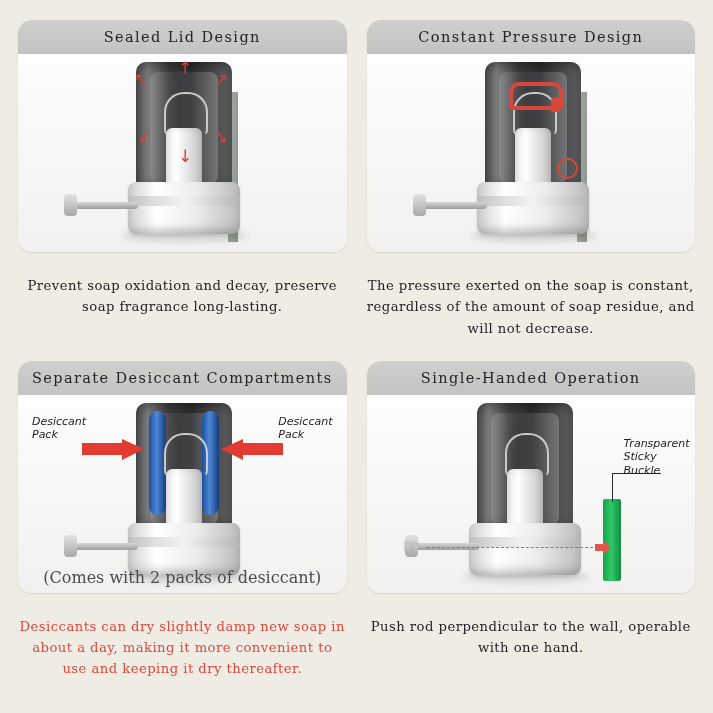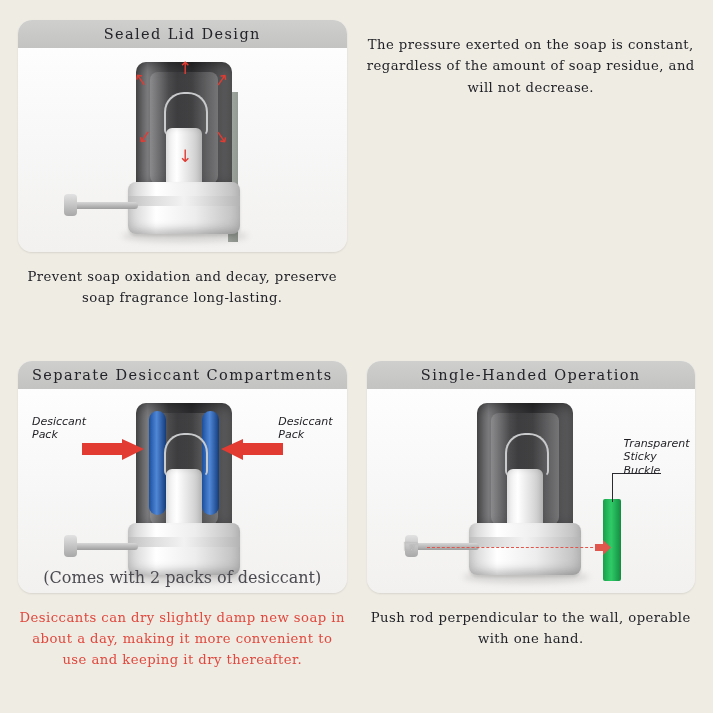--- a/index.html
+++ b/index.html
@@ -35,21 +35,21 @@
     width: 100%;
     height: 232px;
     border-radius: 14px;
     overflow: hidden;
     background: linear-gradient(180deg, #ffffff 0%, #f7f7f7 55%, #f2f1ef 100%);
     box-shadow: 0 1px 2px rgba(0,0,0,0.10);
   }
   .panel-header {
     position: absolute;
     top: 0; left: 0; right: 0;
-    height: 28px;
+    height: 34px;
     background: linear-gradient(180deg, #cfcfcd 0%, #c3c3c1 100%);
     display: flex;
     align-items: center;
     justify-content: center;
   }
   .panel-title {
     font-size: 14.5px;
     letter-spacing: 1.4px;
     color: #23232a;
     white-space: nowrap;
@@ -243,21 +243,21 @@
   .hand {
     position: absolute;
     font-size: 19px;
     color: #dcdcdc;
     font-family: "DejaVu Sans", sans-serif;
     text-shadow: 0 0 1px #6e6e6e;
   }
 
   
   .caption {
-    margin-top: 14px;
+    margin-top: 23px;
     width: 100%;
     text-align: center;
     font-size: 13.2px;
     line-height: 1.62;
     letter-spacing: 0.45px;
     color: #1f1f25;
   }
   .caption.red {
     color: #e0483d;
   }
@@ -291,20 +291,42 @@
           <div class="arrow" style="left:2px; top:66px; transform:rotate(-145deg);">↑</div>
           <div class="arrow" style="left:78px; top:66px; transform:rotate(145deg);">↑</div>
           <div class="arrow" style="left:42px; top:86px;">↓</div>
         </div>
       </div>
     </div>
     <div class="caption">Prevent soap oxidation and decay, preserve soap fragrance long-lasting.</div>
   </div>
 
   <div class="cell">
+    <div class="panel">
+      <div class="panel-header">
+        <div class="panel-title">Constant Pressure Design</div>
+      </div>
+      <div class="stage">
+        <div class="device" style="left:118px; top:8px;">
+          <div class="dev-wall"></div>
+          <div class="dev-body"></div>
+          <div class="dev-glass"></div>
+          <div class="dev-hook"></div>
+          <div class="lever" style="left:24px; top:20px;"></div>
+          <div class="lever-stub" style="left:66px; top:36px;"></div>
+          <div class="dev-nozzle"></div>
+          <div class="circle-mark" style="left:72px; top:96px;"></div>
+          <div class="dev-base"></div>
+          <div class="dev-base-ring"></div>
+          <div class="dev-rod"></div>
+          <div class="dev-rod-knob"></div>
+          <div class="dev-shadow"></div>
+        </div>
+      </div>
+    </div>
     <div class="caption">The pressure exerted on the soap is constant, regardless of the amount of soap residue, and will not decrease.</div>
   </div>
 
   <div class="cell">
     <div class="panel">
       <div class="panel-header">
         <div class="panel-title">Separate Desiccant Compartments</div>
       </div>
       <div class="stage">
         <div class="device" style="left:118px; top:8px;">

